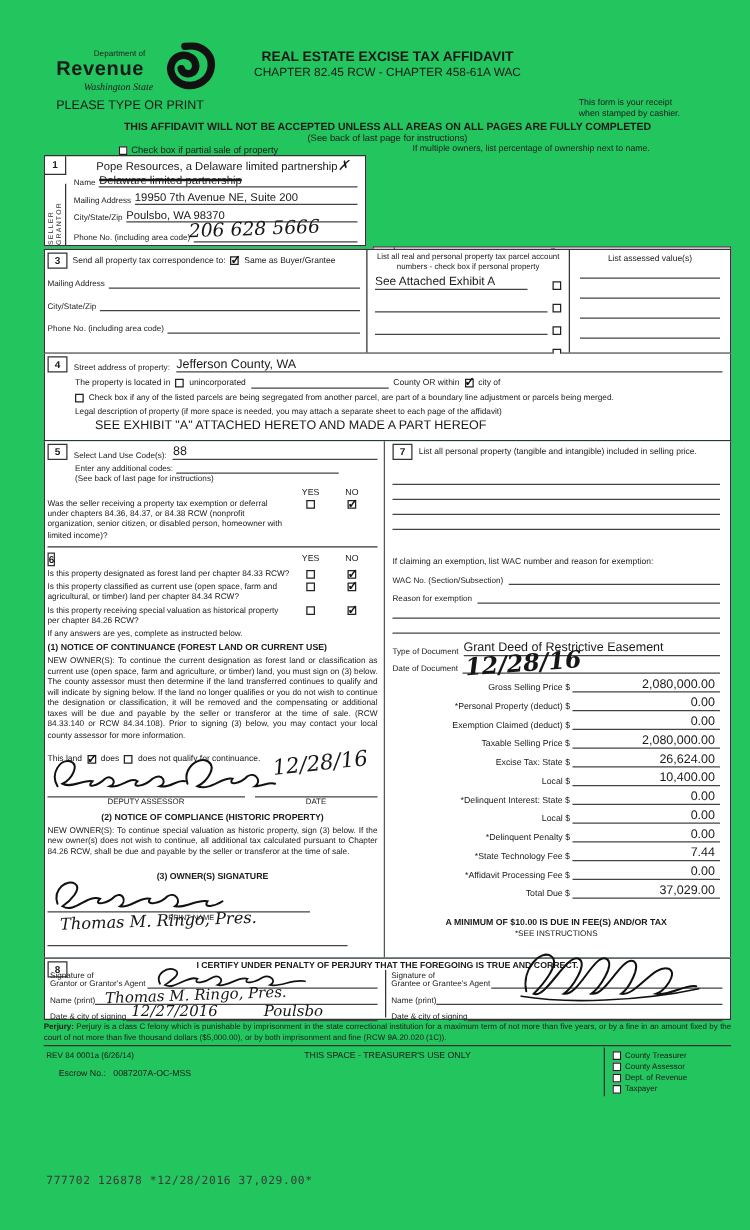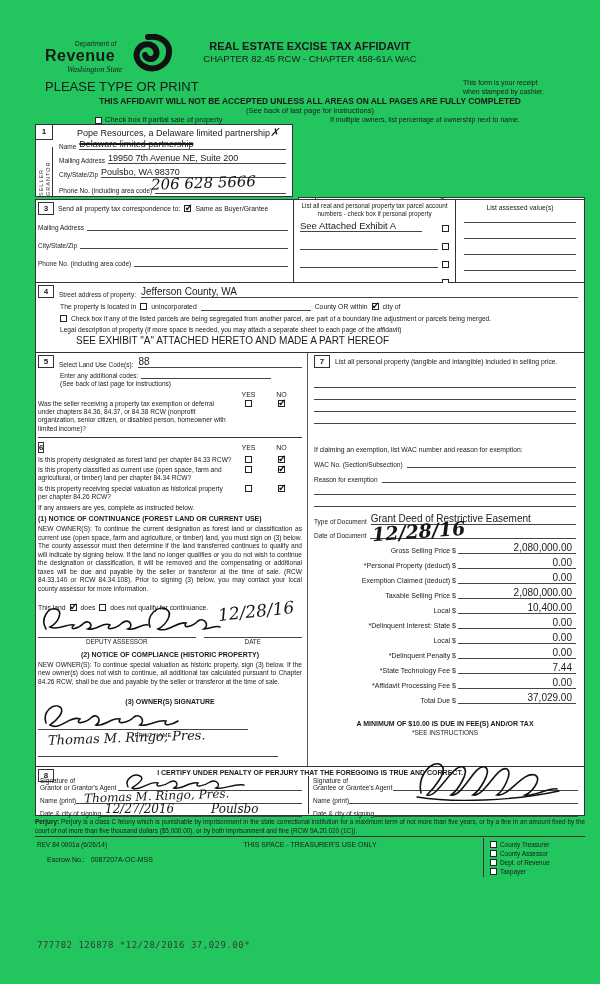--- a/index.html
+++ b/index.html
@@ -41,21 +41,21 @@
 
 <div class="page">
 
   <div class="abs" style="left:45px; top:40px; width:220px;">
     <div class="lbl" style="margin-left:30px; font-size:6.5px;">Department of</div>
     <div class="b" style="font-size:16px; letter-spacing:0.5px;">Revenue</div>
     <svg class="abs" style="left:78px; top:-6px;" width="50" height="42" viewBox="0 0 50 42">
       <path d="M25 3 C38 1 47 9 46 19 C45 30 35 36 25 34 C17 32 12 25 14 18 C16 11 24 8 30 12 C34 15 35 21 31 24 C28 26 23 25 22 21" fill="none" stroke="#111" stroke-width="6" stroke-linecap="round"></path>
     </svg>
     <div style="font-style:italic; font-size:8px; margin-left:22px; font-family:'Liberation Serif', serif;">Washington State</div>
-    <div style="font-size:13px; margin-top:5px;">PLEASE TYPE OR PRINT</div>
+    <div style="font-size:10px; margin-top:5px;">PLEASE TYPE OR PRINT</div>
   </div>
 
   <div class="abs ctr" style="left:150px; top:40px; width:320px;">
     <div class="b" style="font-size:11px;">REAL ESTATE EXCISE TAX AFFIDAVIT</div>
     <div style="font-size:9.5px; margin-top:1px;">CHAPTER 82.45 RCW - CHAPTER 458-61A WAC</div>
   </div>
 
   <div class="abs" style="left:463px; top:78px; width:120px; font-size:7px; line-height:1.3;">
     <div>This form is your receipt</div>
     <div>when stamped by cashier.</div>
@@ -329,20 +329,24 @@
           </div>
         <div class="fin-row">
             <span class="fin-label">Exemption Claimed (deduct) $</span>
             <span class="fin-value">0.00</span>
           </div>
         <div class="fin-row">
             <span class="fin-label">Taxable Selling Price $</span>
             <span class="fin-value">2,080,000.00</span>
           </div>
         <div class="fin-row">
+            <span class="fin-label">Excise Tax:  State $</span>
+            <span class="fin-value">26,624.00</span>
+          </div>
+        <div class="fin-row">
             <span class="fin-label">Local $</span>
             <span class="fin-value">10,400.00</span>
           </div>
         <div class="fin-row">
             <span class="fin-label">*Delinquent Interest:  State $</span>
             <span class="fin-value">0.00</span>
           </div>
         <div class="fin-row">
             <span class="fin-label">Local $</span>
             <span class="fin-value">0.00</span>

